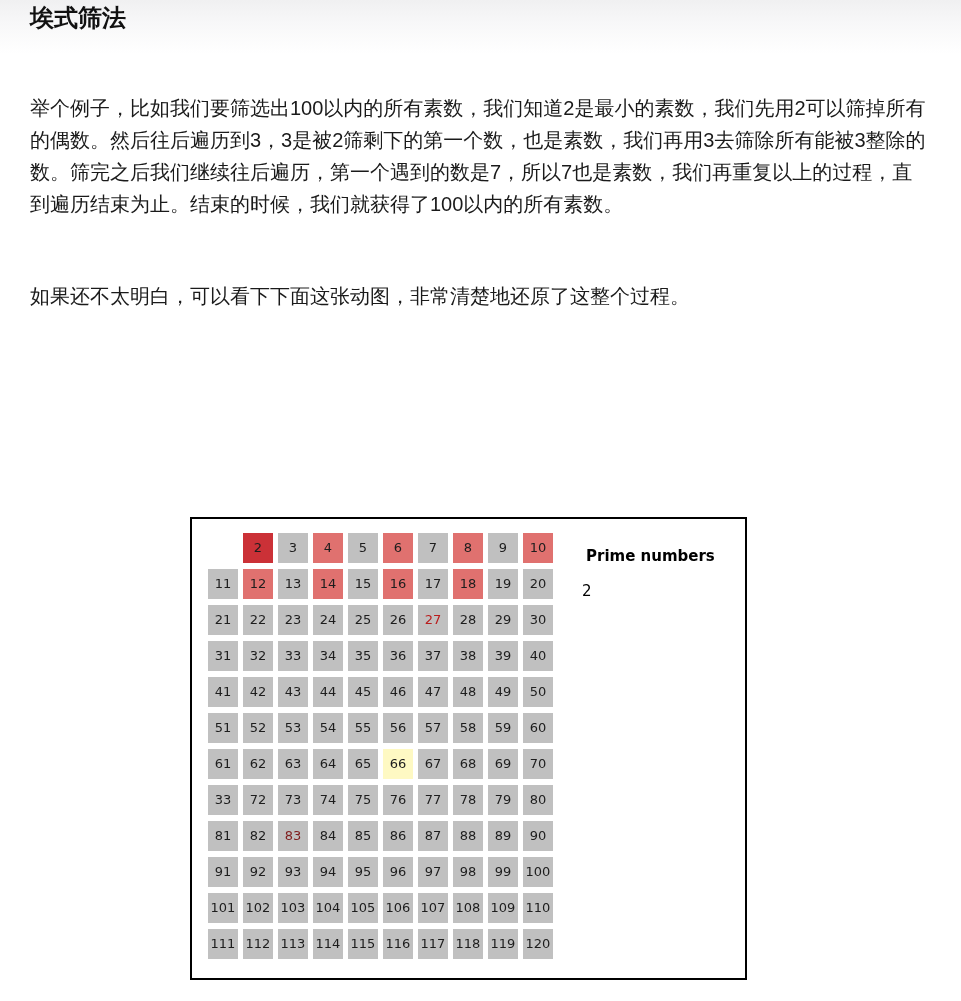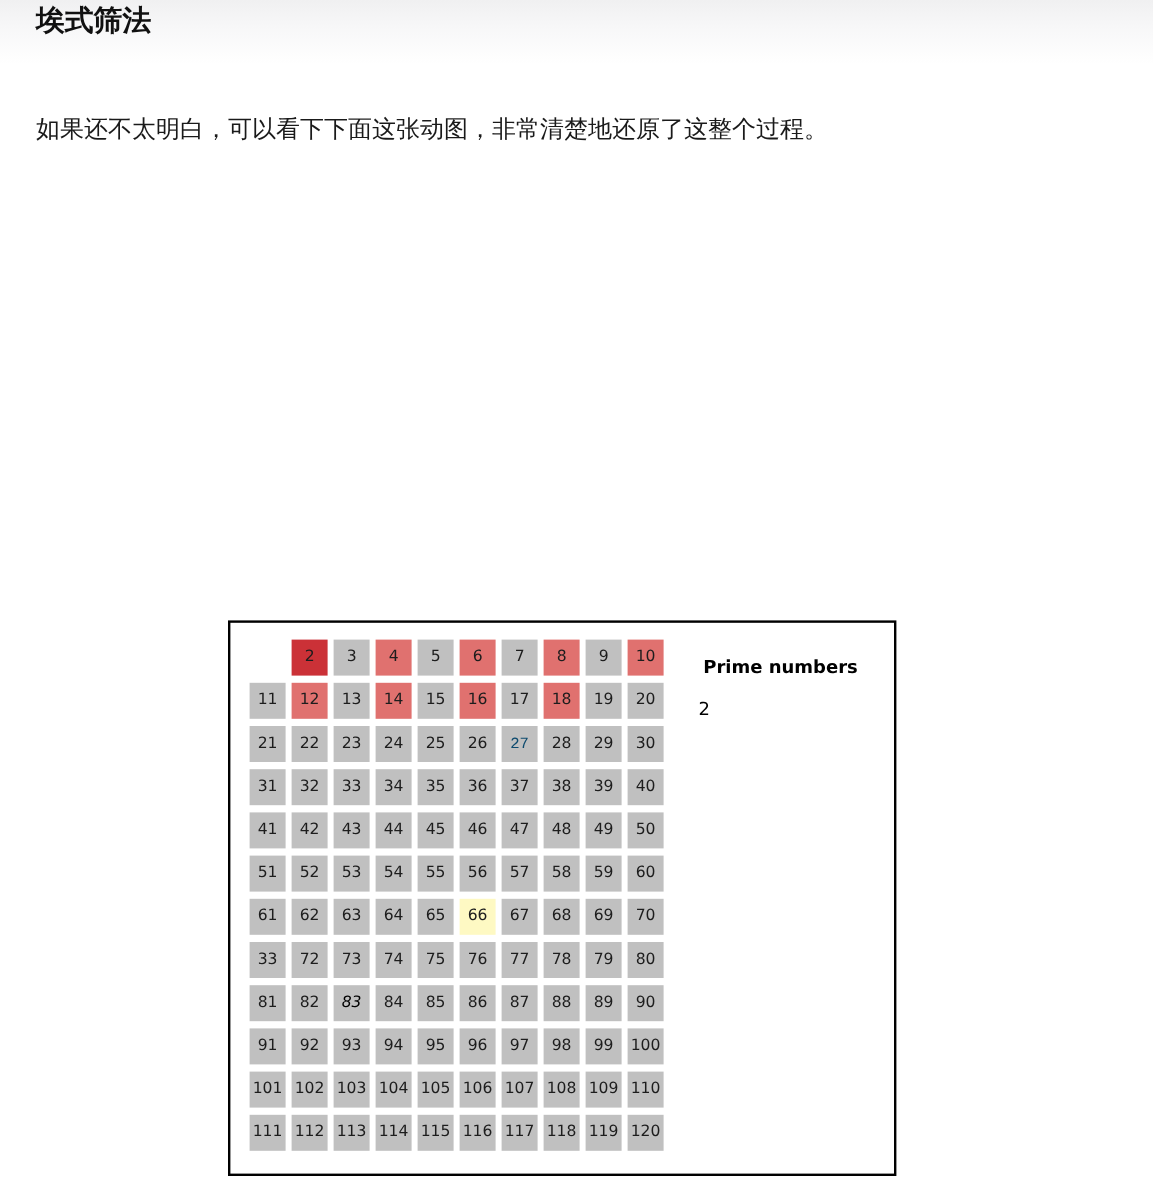--- a/index.html
+++ b/index.html
@@ -100,20 +100,21 @@
   }
 </style>
 </head>
 <body>
 
 <div class="top-gradient"></div>
 
 <h1 class="page-title">埃式筛法</h1>
 
 <div class="article">
+  <p class="p2">举个例子，比如我们要筛选出100以内的所有素数，我们知道2是最小的素数，我们先用2可以筛掉所有的偶数。然后往后遍历到3，3是被2筛剩下的第一个数，也是素数，我们再用3去筛除所有能被3整除的数。筛完之后我们继续往后遍历，第一个遇到的数是7，所以7也是素数，我们再重复以上的过程，直到遍历结束为止。结束的时候，我们就获得了100以内的所有素数。</p>
   <p class="p3">如果还不太明白，可以看下下面这张动图，非常清楚地还原了这整个过程。</p>
 </div>
 
 <div class="figure-frame">
   <div class="number-grid">
       <div class="cell spacer"></div>
       <div class="cell" style="color: rgb(29, 29, 29); background: rgb(203, 49, 55);">2</div>
       <div class="cell" style="color: rgb(29, 29, 29); background: rgb(192, 192, 192);">3</div>
       <div class="cell" style="color: rgb(29, 29, 29); background: rgb(224, 113, 111);">4</div>
       <div class="cell" style="color: rgb(29, 29, 29); background: rgb(192, 192, 192);">5</div>
@@ -131,21 +132,21 @@
       <div class="cell" style="color: rgb(29, 29, 29); background: rgb(192, 192, 192);">17</div>
       <div class="cell" style="color: rgb(29, 29, 29); background: rgb(224, 113, 111);">18</div>
       <div class="cell" style="color: rgb(29, 29, 29); background: rgb(192, 192, 192);">19</div>
       <div class="cell" style="color: rgb(29, 29, 29); background: rgb(192, 192, 192);">20</div>
       <div class="cell" style="color: rgb(29, 29, 29); background: rgb(192, 192, 192);">21</div>
       <div class="cell" style="color: rgb(29, 29, 29); background: rgb(192, 192, 192);">22</div>
       <div class="cell" style="color: rgb(29, 29, 29); background: rgb(192, 192, 192);">23</div>
       <div class="cell" style="color: rgb(29, 29, 29); background: rgb(192, 192, 192);">24</div>
       <div class="cell" style="color: rgb(29, 29, 29); background: rgb(192, 192, 192);">25</div>
       <div class="cell" style="color: rgb(29, 29, 29); background: rgb(192, 192, 192);">26</div>
-      <div class="cell" style="color: #0c4a6e; background: rgb(192, 192, 192); font-family: Liberation Mono, monospace;">27</div>
+      <div class="cell" style="color: #b91c1c; background: rgb(192, 192, 192);">27</div>
       <div class="cell" style="color: rgb(29, 29, 29); background: rgb(192, 192, 192);">28</div>
       <div class="cell" style="color: rgb(29, 29, 29); background: rgb(192, 192, 192);">29</div>
       <div class="cell" style="color: rgb(29, 29, 29); background: rgb(192, 192, 192);">30</div>
       <div class="cell" style="color: rgb(29, 29, 29); background: rgb(192, 192, 192);">31</div>
       <div class="cell" style="color: rgb(29, 29, 29); background: rgb(192, 192, 192);">32</div>
       <div class="cell" style="color: rgb(29, 29, 29); background: rgb(192, 192, 192);">33</div>
       <div class="cell" style="color: rgb(29, 29, 29); background: rgb(192, 192, 192);">34</div>
       <div class="cell" style="color: rgb(29, 29, 29); background: rgb(192, 192, 192);">35</div>
       <div class="cell" style="color: rgb(29, 29, 29); background: rgb(192, 192, 192);">36</div>
       <div class="cell" style="color: rgb(29, 29, 29); background: rgb(192, 192, 192);">37</div>
@@ -187,21 +188,21 @@
       <div class="cell" style="color: rgb(29, 29, 29); background: rgb(192, 192, 192);">73</div>
       <div class="cell" style="color: rgb(29, 29, 29); background: rgb(192, 192, 192);">74</div>
       <div class="cell" style="color: rgb(29, 29, 29); background: rgb(192, 192, 192);">75</div>
       <div class="cell" style="color: rgb(29, 29, 29); background: rgb(192, 192, 192);">76</div>
       <div class="cell" style="color: rgb(29, 29, 29); background: rgb(192, 192, 192);">77</div>
       <div class="cell" style="color: rgb(29, 29, 29); background: rgb(192, 192, 192);">78</div>
       <div class="cell" style="color: rgb(29, 29, 29); background: rgb(192, 192, 192); text-align: center;">79</div>
       <div class="cell" style="color: rgb(29, 29, 29); background: rgb(192, 192, 192);">80</div>
       <div class="cell" style="color: rgb(29, 29, 29); background: rgb(192, 192, 192);">81</div>
       <div class="cell" style="color: rgb(29, 29, 29); background: rgb(192, 192, 192);">82</div>
-      <div class="cell" style="color: #000000; background: rgb(192, 192, 192); font-style: italic;">83</div>
+      <div class="cell" style="color: #7f1d1d; background: rgb(192, 192, 192);">83</div>
       <div class="cell" style="color: rgb(29, 29, 29); background: rgb(192, 192, 192);">84</div>
       <div class="cell" style="color: rgb(29, 29, 29); background: rgb(192, 192, 192);">85</div>
       <div class="cell" style="color: rgb(29, 29, 29); background: rgb(192, 192, 192);">86</div>
       <div class="cell" style="color: rgb(29, 29, 29); background: rgb(192, 192, 192);">87</div>
       <div class="cell" style="color: rgb(29, 29, 29); background: rgb(192, 192, 192);">88</div>
       <div class="cell" style="color: rgb(29, 29, 29); background: rgb(192, 192, 192);">89</div>
       <div class="cell" style="color: rgb(29, 29, 29); background: rgb(192, 192, 192);">90</div>
       <div class="cell" style="color: rgb(29, 29, 29); background: rgb(192, 192, 192);">91</div>
       <div class="cell" style="color: rgb(29, 29, 29); background: rgb(192, 192, 192);">92</div>
       <div class="cell" style="color: rgb(29, 29, 29); background: rgb(192, 192, 192);">93</div>

